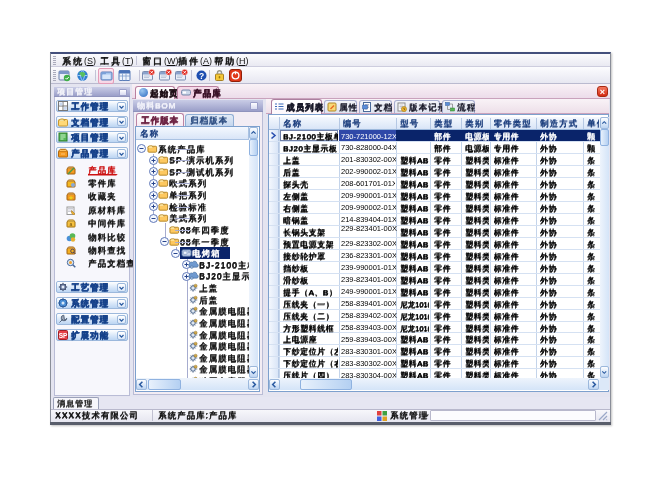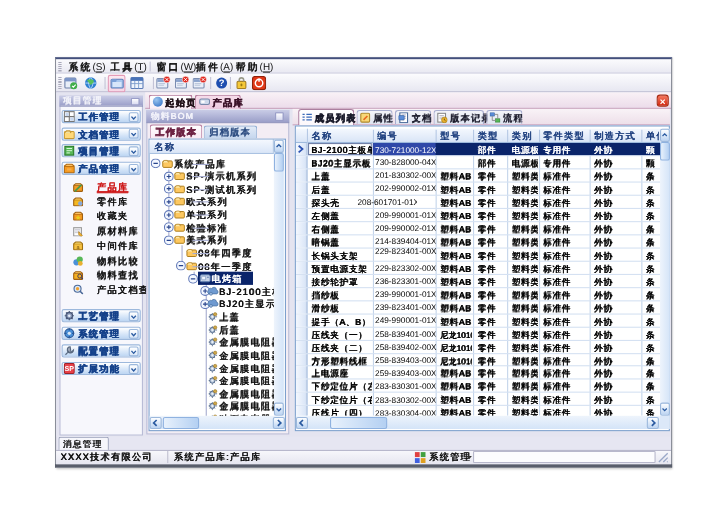--- a/index.html
+++ b/index.html
@@ -700,21 +700,21 @@
 <div class="abs" style="left:72.0px;top:38.41px;height:8px;font-size:7.5px;line-height:8px;color:#000;letter-spacing:0px;white-space:nowrap;overflow:hidden;width:54.5px">202-990002-01X</div>
 <div class="abs" style="left:131px;top:37.91px;height:9px;font-size:8px;line-height:9px;color:#000;white-space:nowrap;overflow:hidden;width:29px"><span class="zh2" style="letter-spacing:0.5px">塑料ABS</span></div>
 <div class="abs" style="left:165px;top:37.91px;height:9px;font-size:8px;line-height:9px;color:#000;white-space:nowrap;overflow:hidden;width:26px"><span class="zh2" style="letter-spacing:0.5px">零件</span></div>
 <div class="abs" style="left:196px;top:37.91px;height:9px;font-size:8px;line-height:9px;color:#000;white-space:nowrap;overflow:hidden;width:23.5px"><span class="zh2" style="letter-spacing:0.5px">塑料类</span></div>
 <div class="abs" style="left:224.5px;top:37.91px;height:9px;font-size:8px;line-height:9px;color:#000;white-space:nowrap;overflow:hidden;width:41.5px"><span class="zh2" style="letter-spacing:0.5px">标准件</span></div>
 <div class="abs" style="left:271px;top:37.91px;height:9px;font-size:8px;line-height:9px;color:#000;white-space:nowrap;overflow:hidden;width:42px"><span class="zh2" style="letter-spacing:0.5px">外协</span></div>
 <div class="abs" style="left:318px;top:37.91px;height:9px;font-size:8px;line-height:9px;color:#000;white-space:nowrap;overflow:hidden;width:12px"><span class="zh2" style="letter-spacing:0.5px">条</span></div>
 <div class="abs" style="left:0;top:58.849999999999994px;width:331px;height:1px;background:#d5e1f2"></div>
 <div class="abs" style="left:0;top:47.879999999999995px;width:9.5px;height:10.97px;background:linear-gradient(90deg,#f4f8fe,#d9e5f7);border-right:1px solid #b5c8e4"></div>
 <div class="abs" style="left:14px;top:49.879999999999995px;height:9px;font-size:8px;line-height:9px;color:#000;white-space:nowrap;overflow:hidden;width:54.5px"><span class="zh2" style="letter-spacing:0.5px">探头壳</span></div>
-<div class="abs" style="left:56px;top:50.379999999999995px;height:8px;font-size:7.5px;line-height:8px;color:#000;letter-spacing:0px;white-space:nowrap;overflow:hidden;width:54px">208-601701-01X</div>
+<div class="abs" style="left:72.0px;top:50.379999999999995px;height:8px;font-size:7.5px;line-height:8px;color:#000;letter-spacing:0px;white-space:nowrap;overflow:hidden;width:54px">208-601701-01X</div>
 <div class="abs" style="left:131px;top:49.879999999999995px;height:9px;font-size:8px;line-height:9px;color:#000;white-space:nowrap;overflow:hidden;width:29px"><span class="zh2" style="letter-spacing:0.5px">塑料ABS</span></div>
 <div class="abs" style="left:165px;top:49.879999999999995px;height:9px;font-size:8px;line-height:9px;color:#000;white-space:nowrap;overflow:hidden;width:26px"><span class="zh2" style="letter-spacing:0.5px">零件</span></div>
 <div class="abs" style="left:196px;top:49.879999999999995px;height:9px;font-size:8px;line-height:9px;color:#000;white-space:nowrap;overflow:hidden;width:23.5px"><span class="zh2" style="letter-spacing:0.5px">塑料类</span></div>
 <div class="abs" style="left:224.5px;top:49.879999999999995px;height:9px;font-size:8px;line-height:9px;color:#000;white-space:nowrap;overflow:hidden;width:41.5px"><span class="zh2" style="letter-spacing:0.5px">标准件</span></div>
 <div class="abs" style="left:271px;top:49.879999999999995px;height:9px;font-size:8px;line-height:9px;color:#000;white-space:nowrap;overflow:hidden;width:42px"><span class="zh2" style="letter-spacing:0.5px">外协</span></div>
 <div class="abs" style="left:318px;top:49.879999999999995px;height:9px;font-size:8px;line-height:9px;color:#000;white-space:nowrap;overflow:hidden;width:12px"><span class="zh2" style="letter-spacing:0.5px">条</span></div>
 <div class="abs" style="left:0;top:70.82px;width:331px;height:1px;background:#d5e1f2"></div>
 <div class="abs" style="left:0;top:59.849999999999994px;width:9.5px;height:10.97px;background:linear-gradient(90deg,#f4f8fe,#d9e5f7);border-right:1px solid #b5c8e4"></div>
 <div class="abs" style="left:14px;top:61.849999999999994px;height:9px;font-size:8px;line-height:9px;color:#000;white-space:nowrap;overflow:hidden;width:54.5px"><span class="zh2" style="letter-spacing:0.5px">左侧盖</span></div>
 <div class="abs" style="left:72.0px;top:62.349999999999994px;height:8px;font-size:7.5px;line-height:8px;color:#000;letter-spacing:0px;white-space:nowrap;overflow:hidden;width:54.5px">209-990001-01X</div>

